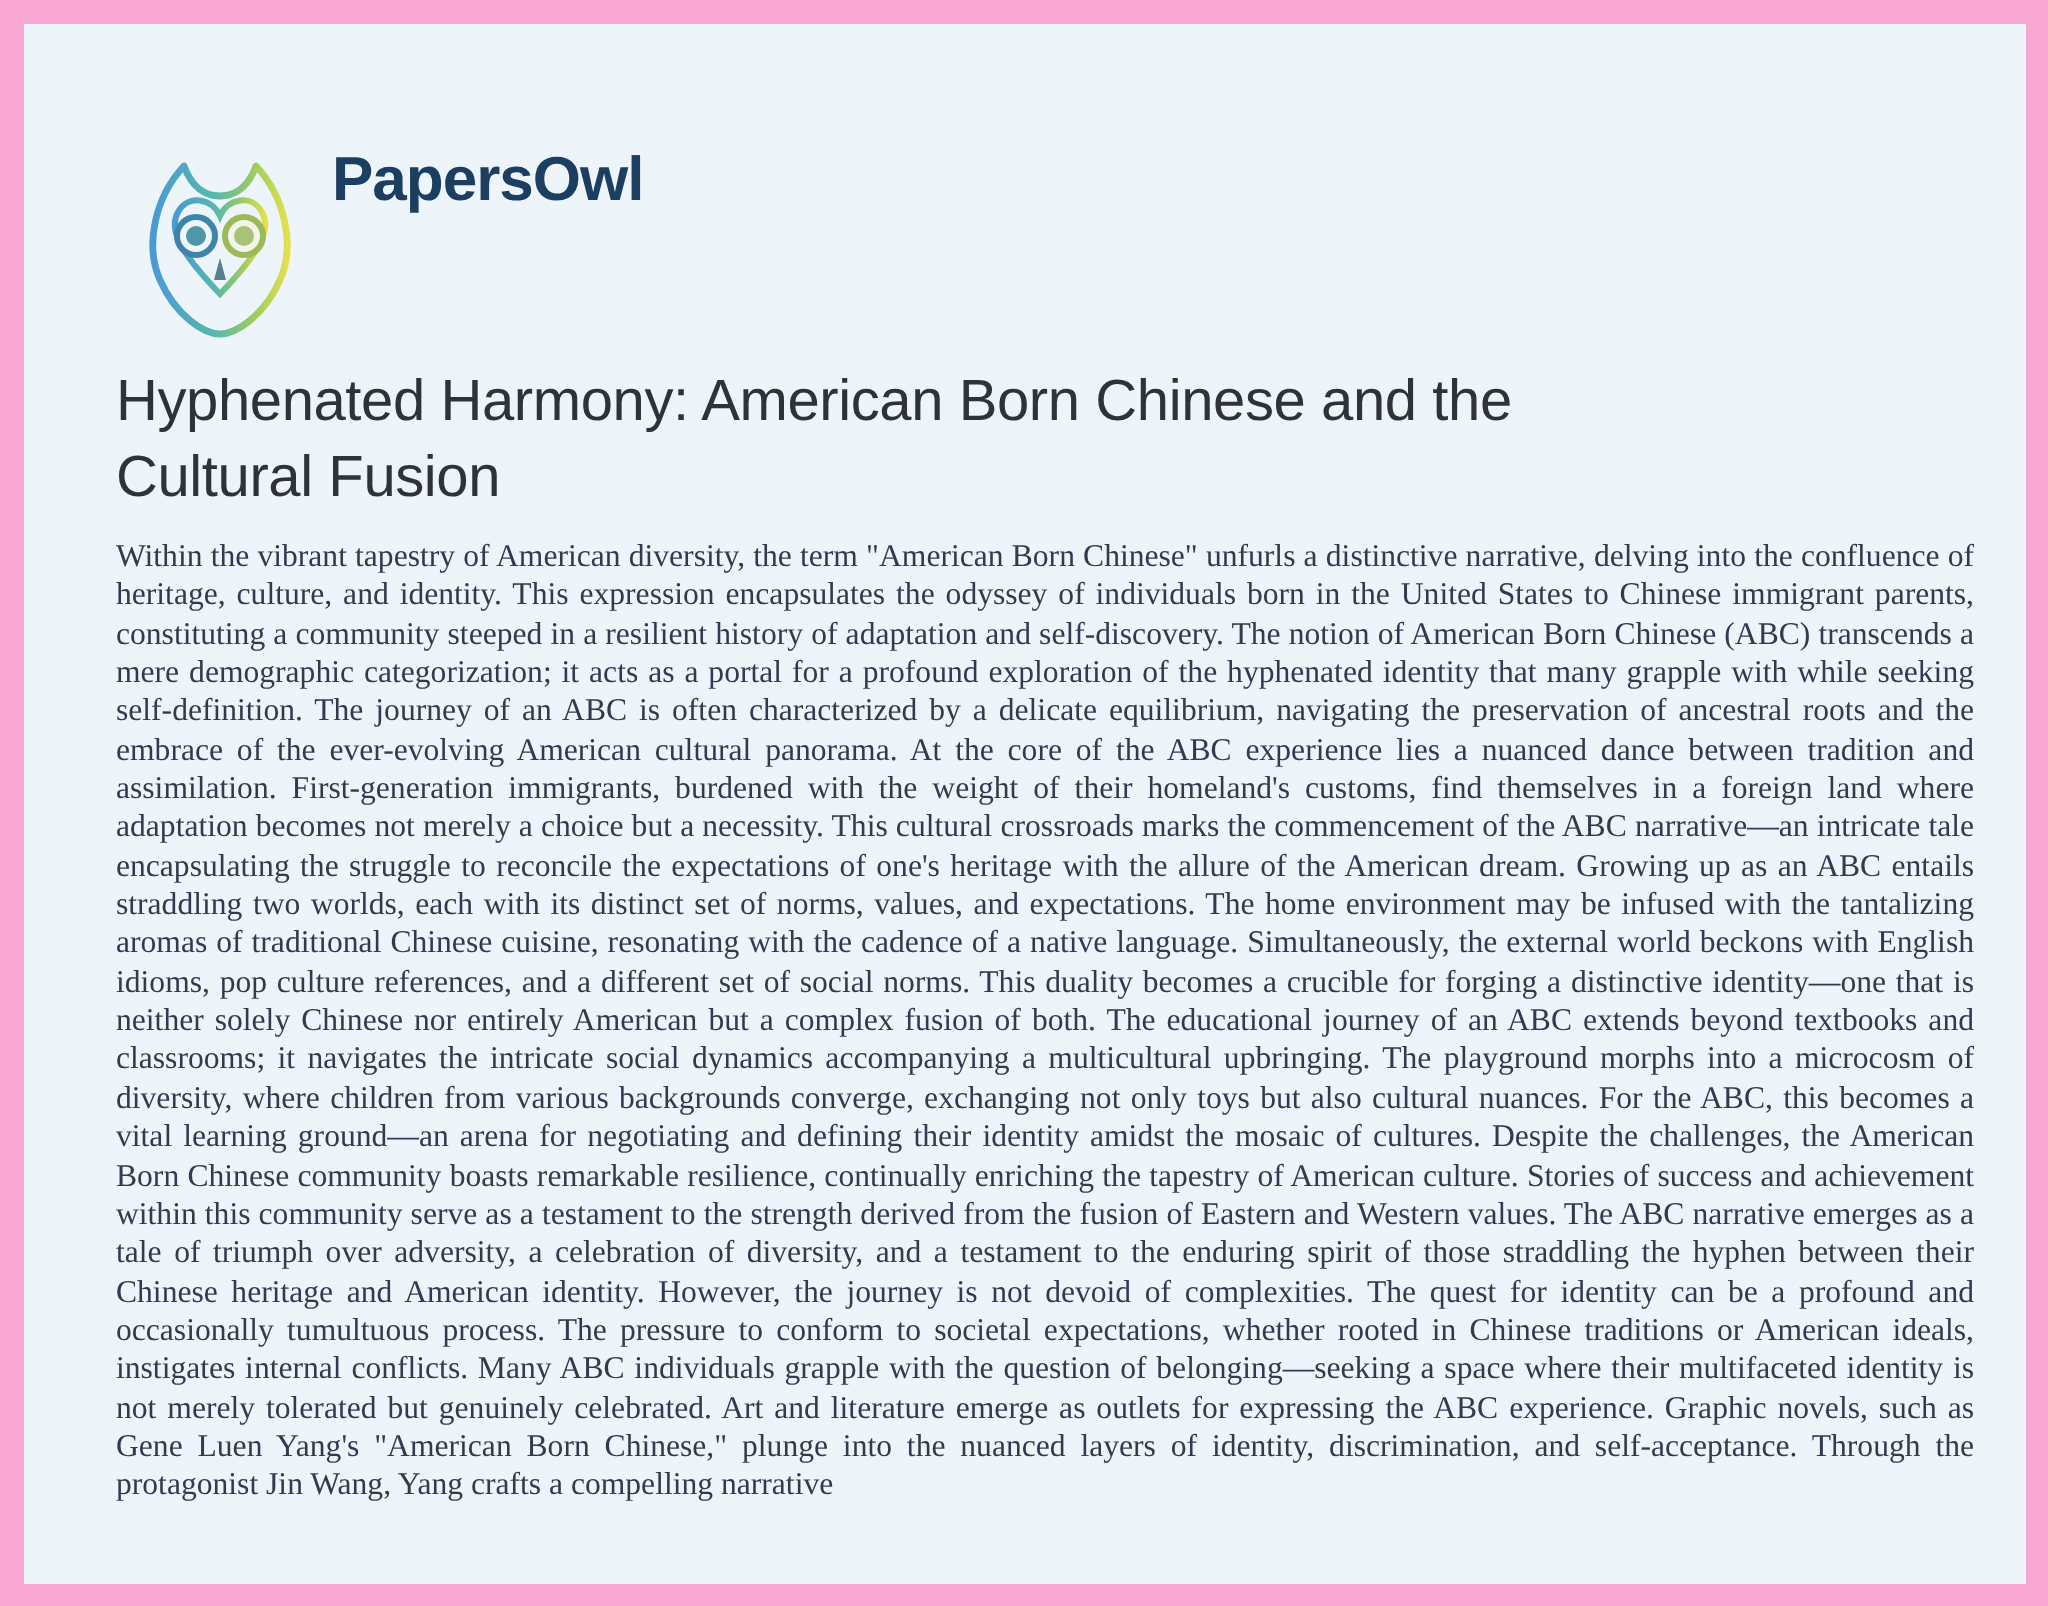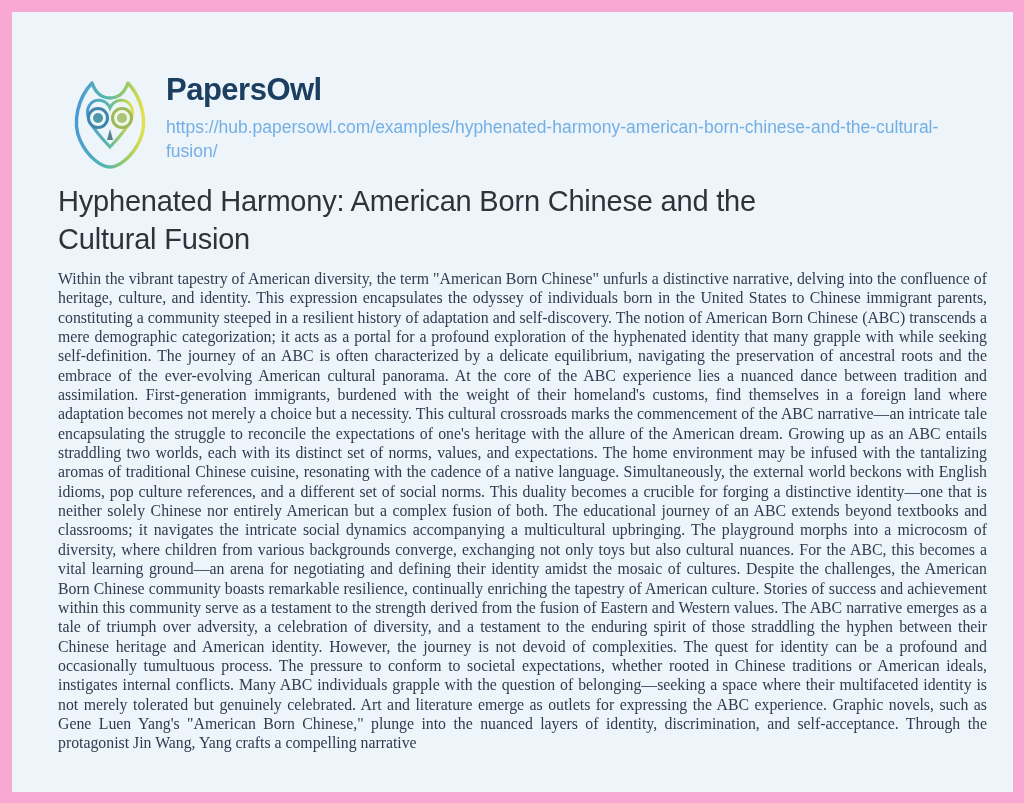--- a/index.html
+++ b/index.html
@@ -104,20 +104,19 @@
 
         <circle cx="62" cy="46" r="9.5" fill="#f2f6e8" stroke="#9cba58" stroke-width="3"></circle>
         <circle cx="62" cy="46" r="5" fill="#a9c379"></circle>
 
         <path d="M 50 57 L 47 68 L 53 68 Z" fill="#57808f"></path>
       </svg>
     </div>
 
     <div class="brand">PapersOwl</div>
 
-    <a class="url">https://hub.papersowl.com/examples/hyphenated-harmony-american-born-chinese-and-the-cultural-fusion/</a>
 
     <h1 class="title" style="margin:0">Hyphenated Harmony: American Born Chinese and the Cultural Fusion</h1>
 
     <p class="bodytext">Within the vibrant tapestry of American diversity, the term "American Born Chinese" unfurls a distinctive narrative, delving into the confluence of heritage, culture, and identity. This expression encapsulates the odyssey of individuals born in the United States to Chinese immigrant parents, constituting a community steeped in a resilient history of adaptation and self-discovery. The notion of American Born Chinese (ABC) transcends a mere demographic categorization; it acts as a portal for a profound exploration of the hyphenated identity that many grapple with while seeking self-definition. The journey of an ABC is often characterized by a delicate equilibrium, navigating the preservation of ancestral roots and the embrace of the ever-evolving American cultural panorama. At the core of the ABC experience lies a nuanced dance between tradition and assimilation. First-generation immigrants, burdened with the weight of their homeland's customs, find themselves in a foreign land where adaptation becomes not merely a choice but a necessity. This cultural crossroads marks the commencement of the ABC narrative—an intricate tale encapsulating the struggle to reconcile the expectations of one's heritage with the allure of the American dream. Growing up as an ABC entails straddling two worlds, each with its distinct set of norms, values, and expectations. The home environment may be infused with the tantalizing aromas of traditional Chinese cuisine, resonating with the cadence of a native language. Simultaneously, the external world beckons with English idioms, pop culture references, and a different set of social norms. This duality becomes a crucible for forging a distinctive identity—one that is neither solely Chinese nor entirely American but a complex fusion of both. The educational journey of an ABC extends beyond textbooks and classrooms; it navigates the intricate social dynamics accompanying a multicultural upbringing. The playground morphs into a microcosm of diversity, where children from various backgrounds converge, exchanging not only toys but also cultural nuances. For the ABC, this becomes a vital learning ground—an arena for negotiating and defining their identity amidst the mosaic of cultures. Despite the challenges, the American Born Chinese community boasts remarkable resilience, continually enriching the tapestry of American culture. Stories of success and achievement within this community serve as a testament to the strength derived from the fusion of Eastern and Western values. The ABC narrative emerges as a tale of triumph over adversity, a celebration of diversity, and a testament to the enduring spirit of those straddling the hyphen between their Chinese heritage and American identity. However, the journey is not devoid of complexities. The quest for identity can be a profound and occasionally tumultuous process. The pressure to conform to societal expectations, whether rooted in Chinese traditions or American ideals, instigates internal conflicts. Many ABC individuals grapple with the question of belonging—seeking a space where their multifaceted identity is not merely tolerated but genuinely celebrated. Art and literature emerge as outlets for expressing the ABC experience. Graphic novels, such as Gene Luen Yang's "American Born Chinese," plunge into the nuanced layers of identity, discrimination, and self-acceptance. Through the protagonist Jin Wang, Yang crafts a compelling narrative</p>
 
   </div>
 </div>
 
 </body></html>

